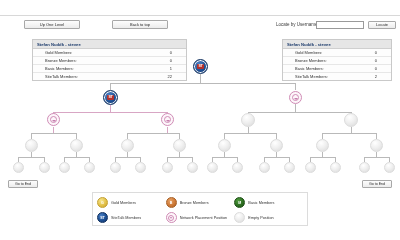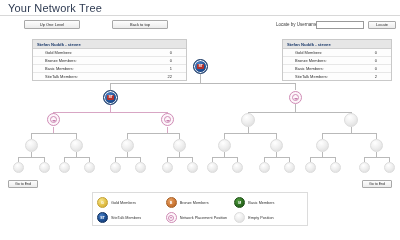--- a/index.html
+++ b/index.html
@@ -176,21 +176,20 @@
                           display:flex; align-items:flex-end; justify-content:center; }
   .lnode.place2 .arr2 { width:0;height:0;border-left:1.6px solid transparent;border-right:1.6px solid transparent;
                         border-top:2px solid #c57fae; margin-bottom:.4px; }
   .lnode.emptyl { background: radial-gradient(circle at 38% 28%, #ffffff 0%, #f0f0f0 45%, #d9d9d9 100%); border:1px solid #dcdcdc; }
 </style>
 </head>
 <body>
 
 <div id="page">
 
-  <div id="title">Your Network Tree</div>
   <div id="hrule"></div>
 
   <div class="btn" id="btn-up">Up One Level</div>
   <div class="btn" id="btn-top">Back to top</div>
 
   <div id="locate-label">Locate by Username</div>
   <input id="locate-input" type="text" value="" style="">
   <div class="btn" id="btn-locate">Locate</div>
 
   <div class="stat-table" id="stat-left">

